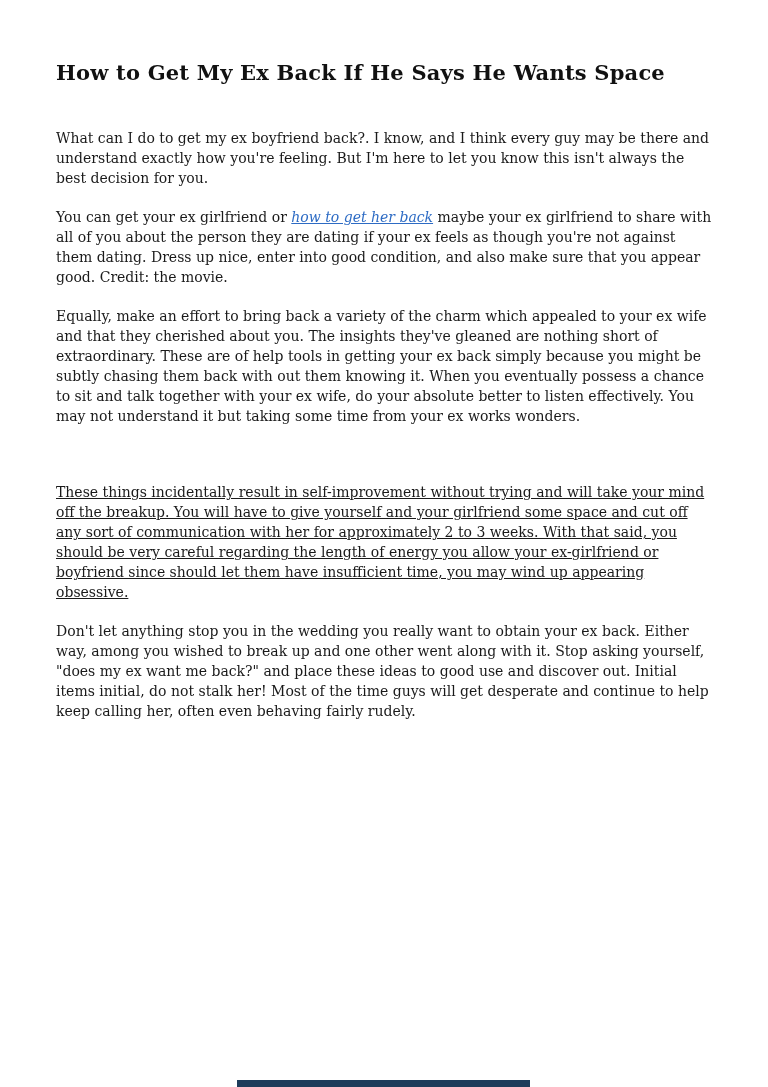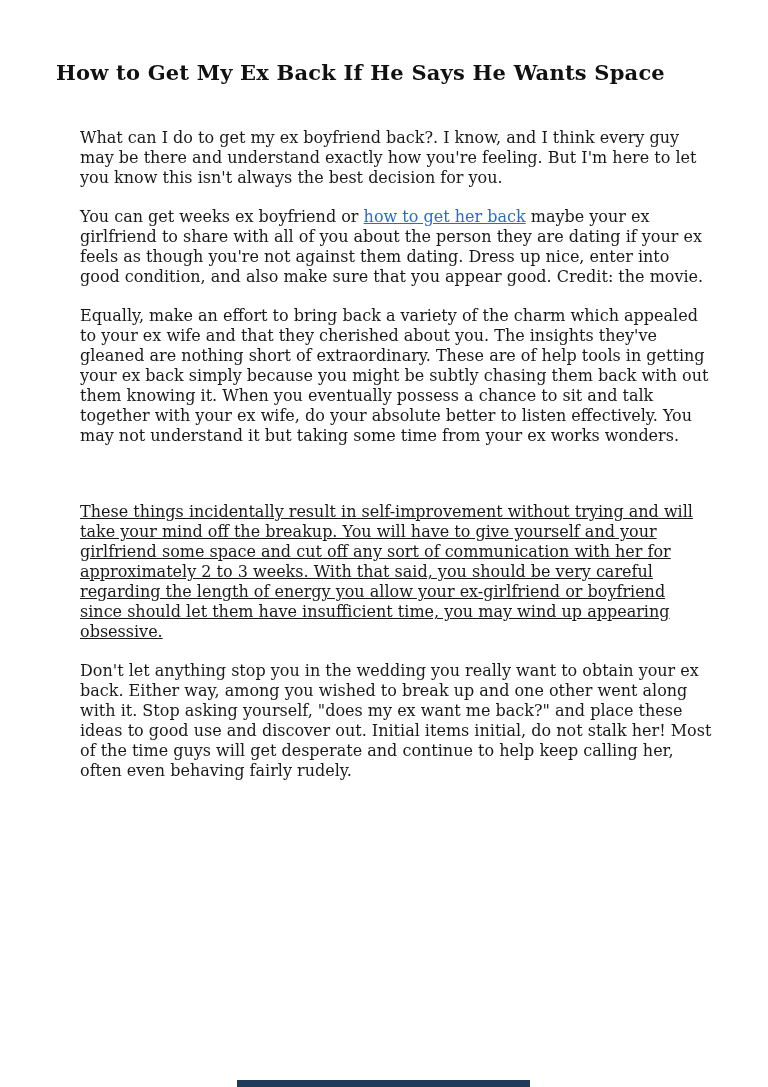--- a/index.html
+++ b/index.html
@@ -23,54 +23,54 @@
   }
   h1.doc-title{
     font-size:21px;
     font-weight:bold;
     line-height:1.25;
     margin-bottom:42px;
     color:#111111;
     letter-spacing:0.2px;
   }
   p.doc-paragraph{
-    font-size:16px;
+    font-size:14px;
     line-height:20px;
     margin-bottom:19px;
     text-align:left;
-    margin-left:24px;
   }
   p.doc-paragraph.big-gap{
     margin-top:56px;
     text-decoration:underline;
   }
   a.inline-link{
     color:var(--link-color);
     text-decoration:underline;
     cursor:pointer;
+    font-style:italic;
   }
   .bottom-bar{
     position:absolute;
     bottom:0;
     left:237px;
     width:293px;
     height:7px;
     background:var(--bar-color);
   }
 </style>
 </head>
 <body>
 
 <div class="page">
 
   <h1 class="doc-title">How to Get My Ex Back If He Says He Wants Space</h1>
 
   <p class="doc-paragraph">What can I do to get my ex boyfriend back?. I know, and I think every guy may be there and understand exactly how you're feeling. But I'm here to let you know this isn't always the best decision for you.</p>
 
-  <p class="doc-paragraph"><span>You can get weeks ex boyfriend or </span><a class="inline-link" href="#">how to get her back</a><span> maybe your ex girlfriend to share with all of you about the person they are dating if your ex feels as though you're not against them dating. Dress up nice, enter into good condition, and also make sure that you appear good. Credit: the movie.</span></p>
+  <p class="doc-paragraph"><span>You can get your ex girlfriend or </span><a class="inline-link" href="#">how to get her back</a><span> maybe your ex girlfriend to share with all of you about the person they are dating if your ex feels as though you're not against them dating. Dress up nice, enter into good condition, and also make sure that you appear good. Credit: the movie.</span></p>
 
   <p class="doc-paragraph">Equally, make an effort to bring back a variety of the charm which appealed to your ex wife and that they cherished about you. The insights they've gleaned are nothing short of extraordinary. These are of help tools in getting your ex back simply because you might be subtly chasing them back with out them knowing it. When you eventually possess a chance to sit and talk together with your ex wife, do your absolute better to listen effectively. You may not understand it but taking some time from your ex works wonders.</p>
 
   <p class="doc-paragraph big-gap">These things incidentally result in self-improvement without trying and will take your mind off the breakup. You will have to give yourself and your girlfriend some space and cut off any sort of communication with her for approximately 2 to 3 weeks. With that said, you should be very careful regarding the length of energy you allow your ex-girlfriend or boyfriend since should let them have insufficient time, you may wind up appearing obsessive.</p>
 
   <p class="doc-paragraph">Don't let anything stop you in the wedding you really want to obtain your ex back. Either way, among you wished to break up and one other went along with it. Stop asking yourself, "does my ex want me back?" and place these ideas to good use and discover out. Initial items initial, do not stalk her! Most of the time guys will get desperate and continue to help keep calling her, often even behaving fairly rudely.</p>
 
 </div>
 
 <div class="bottom-bar"></div>

